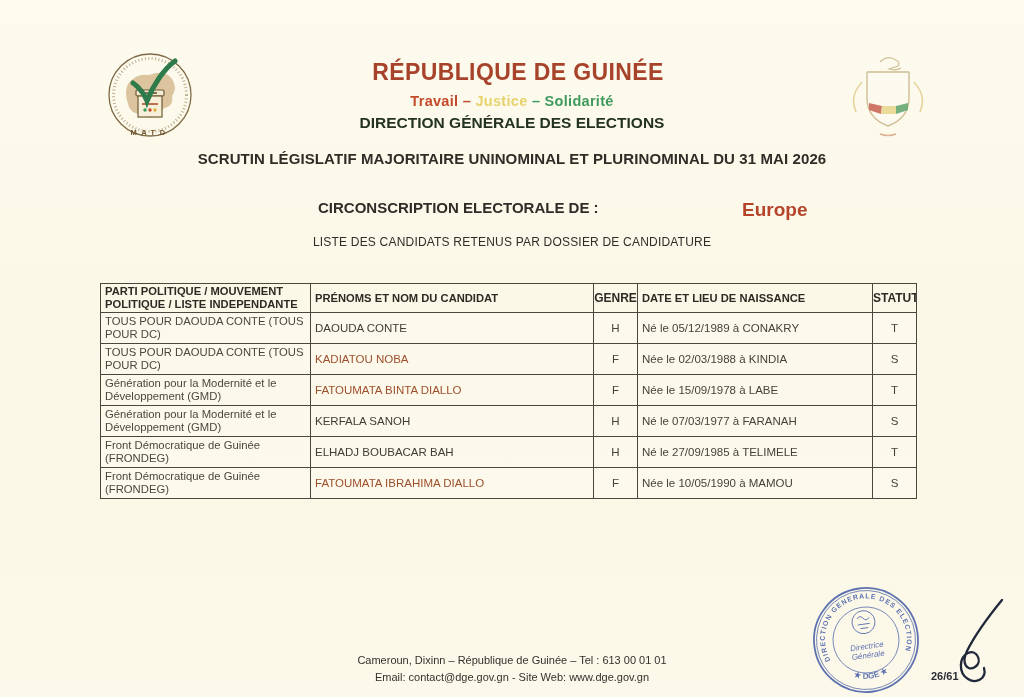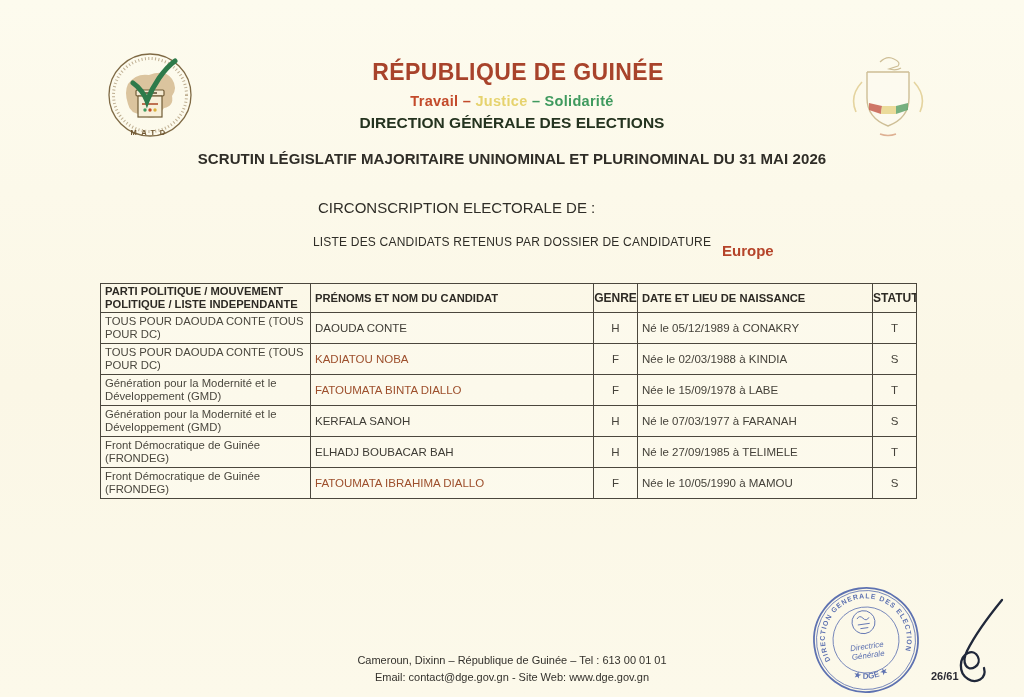--- a/index.html
+++ b/index.html
@@ -20,22 +20,22 @@
   .republic-title { top:59px;  font-size:23px;   font-weight:bold; color:#a8432b; letter-spacing:.4px;padding-left:12px; }
   .motto          { top:93px;  font-size:14.5px; font-weight:bold; letter-spacing:.3px; }
   .motto .m-red    { color:#c34a2a; }
   .motto .m-yellow { color:#e6d36e; }
   .motto .m-green  { color:#3f9a5e; }
   .direction      { top:114px; font-size:15.5px; font-weight:bold; color:#24331f; }
 
   
   .scrutin    { top:150px; font-size:15px;   font-weight:bold; color:#2f2d27; letter-spacing:.1px; }
   .liste-prov { top:176px; font-size:15px;   font-weight:bold; color:#2f2d27; }
-  .circ-label { position:absolute; left:318px; top:199px; font-size:15px; font-weight:normal; color:#2f2d27; }
-  .circ-value { position:absolute; left:722px; top:199px; font-size:15px; font-weight:bold; color:#b5442a;margin-top:43px; }
+  .circ-label { position:absolute; left:318px; top:199px; font-size:15px; font-weight:bold; color:#2f2d27; }
+  .circ-value { position:absolute; left:742px; top:199px; font-size:19px; font-weight:bold; color:#b5442a; }
   .subtitle   { top:235px; font-size:12px; font-weight:normal; color:#2f2d27; letter-spacing:.2px; }
 
   
   table.candidates {
     position:absolute; left:100px; top:283px; width:816px;
     border-collapse:collapse; table-layout:fixed;
     font-size:11.5px; color:#45423a;
   }
   table.candidates th, table.candidates td {
     border:1.3px solid #4b473d; padding:1px 4px; line-height:1.18; overflow:hidden;

